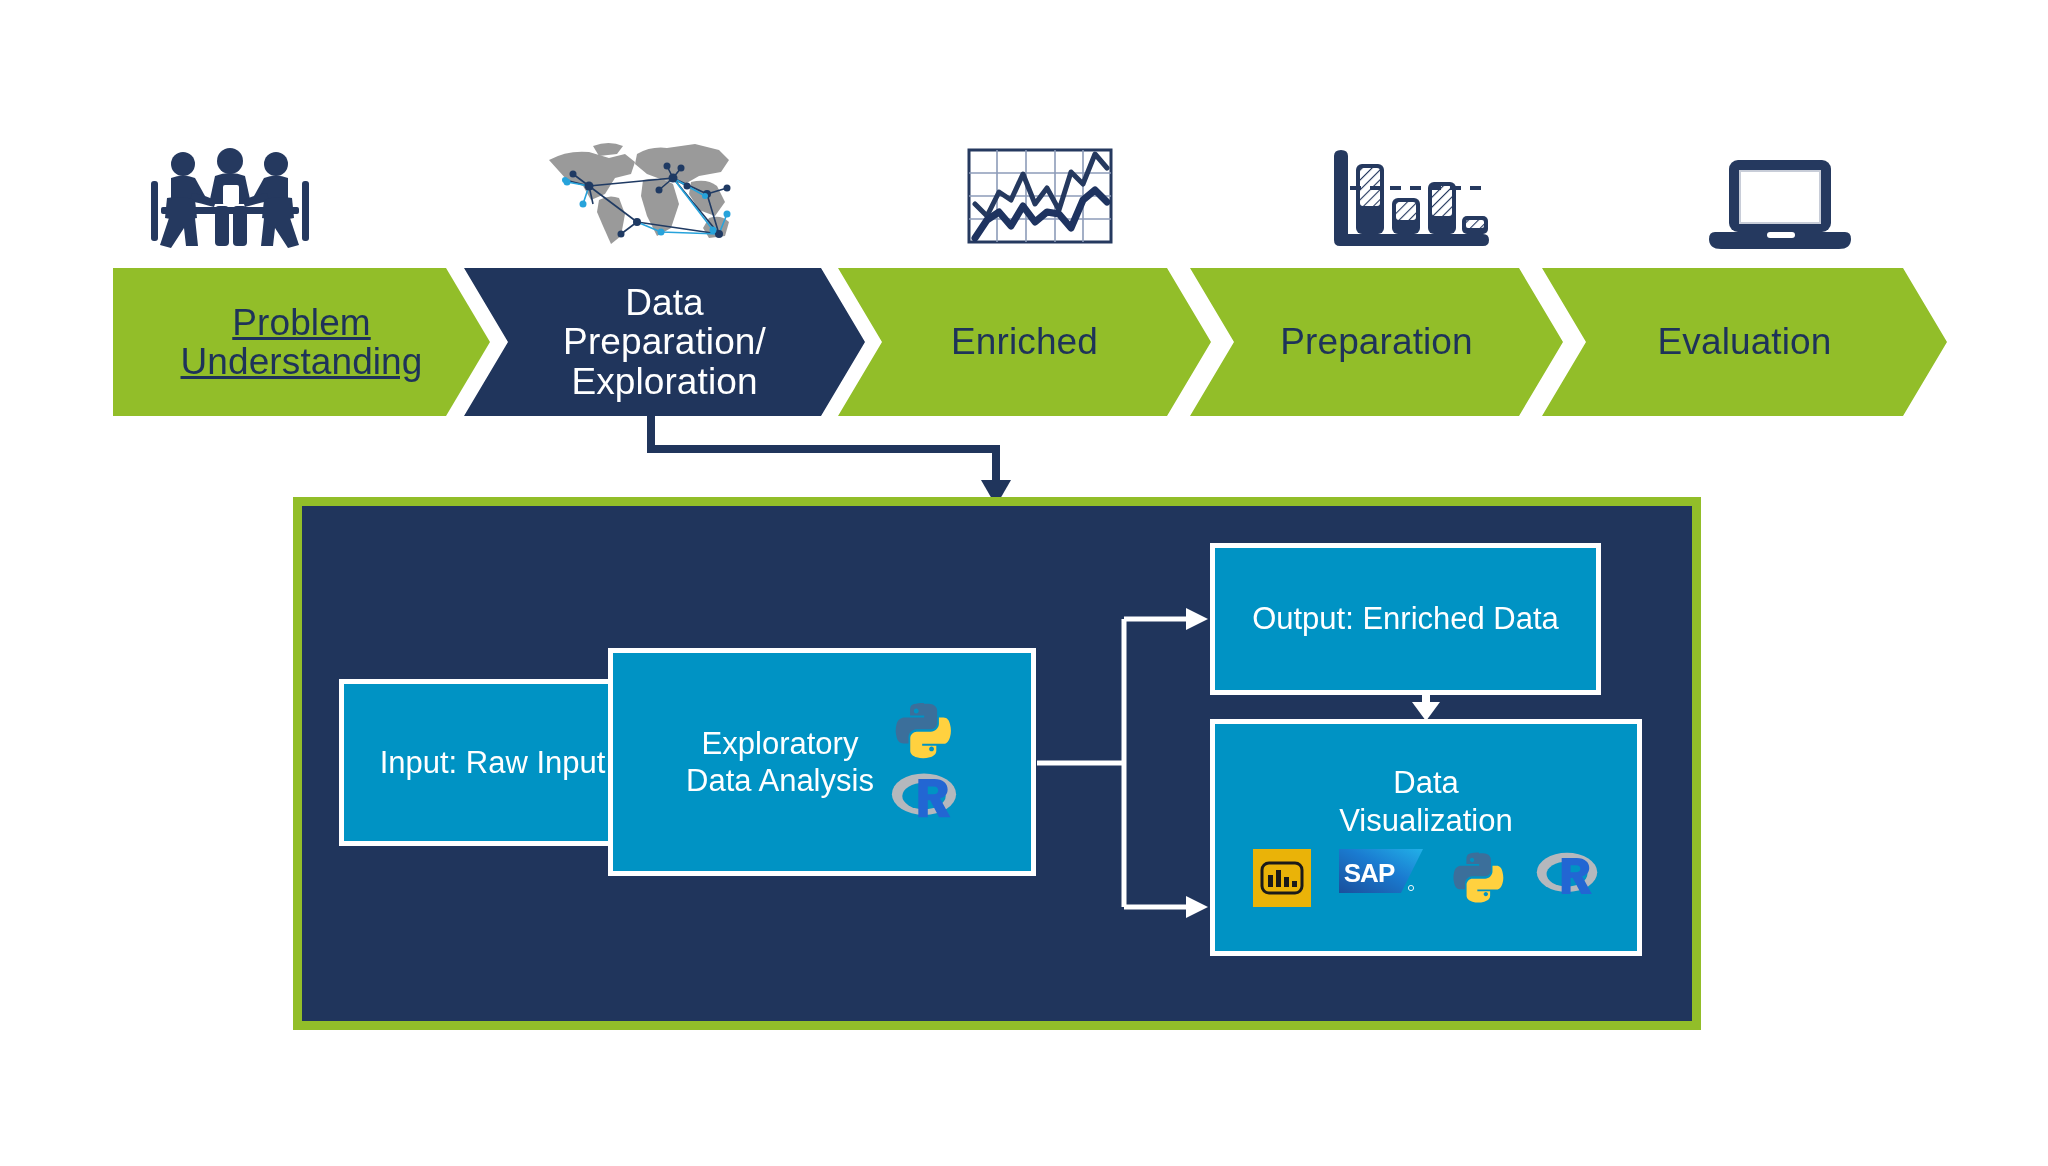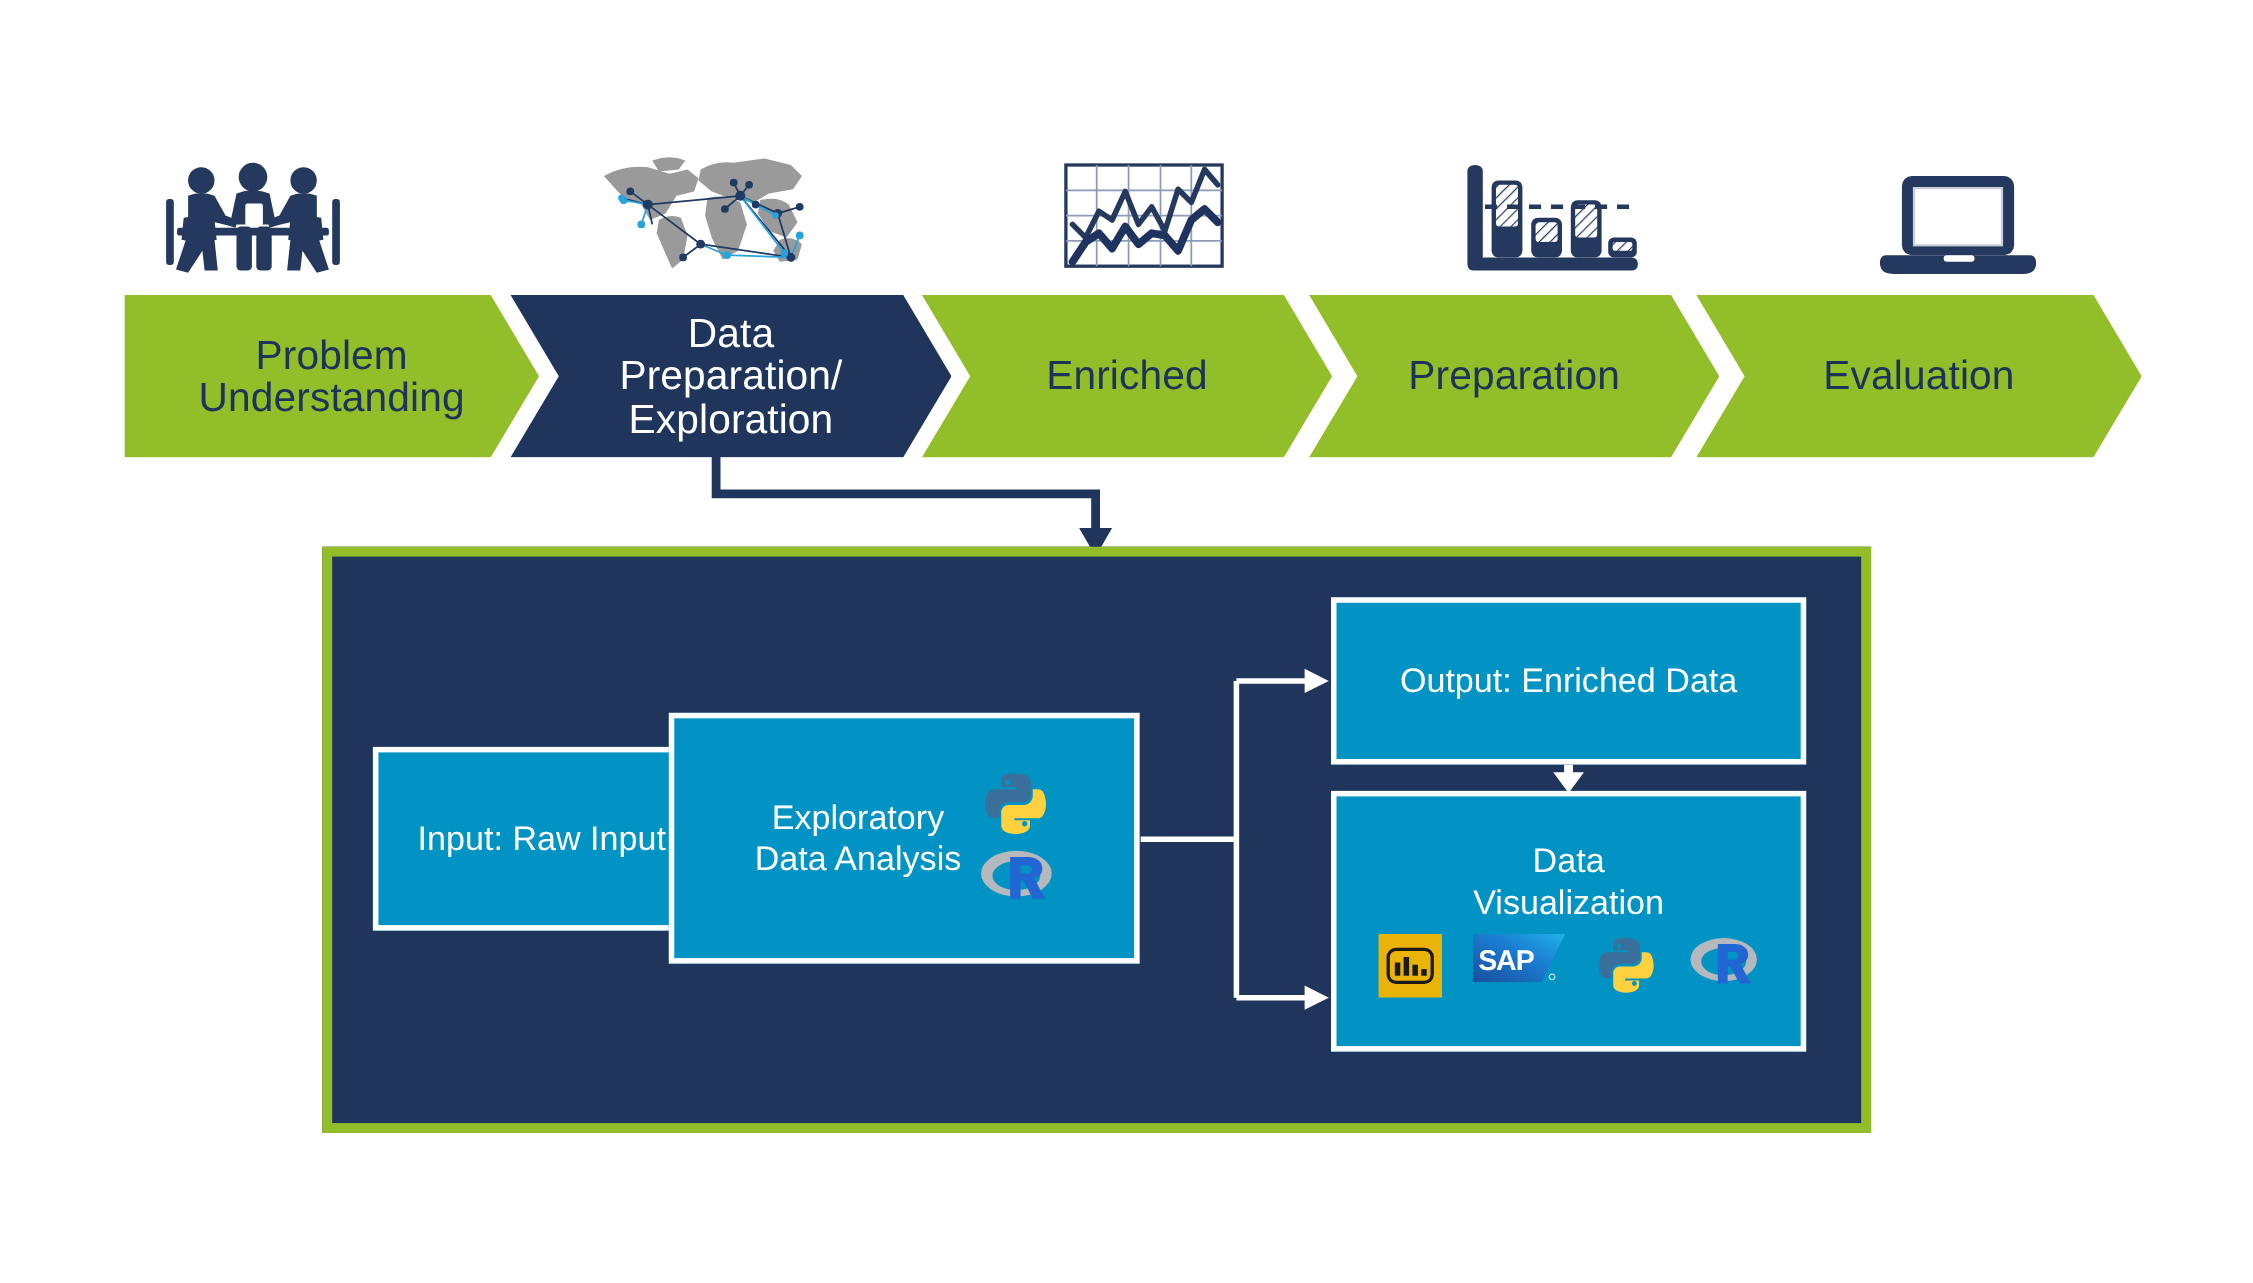--- a/index.html
+++ b/index.html
@@ -91,21 +91,21 @@
   .node-label {
     font-size: 31px;
     line-height: 1.2;
     white-space: pre-line;
     font-weight: 400;
   }
 
   #node-input   { left: 37px;  top: 173px; width: 307px; height: 167px; }
   #node-eda     { left: 306px; top: 142px; width: 428px; height: 228px;
                   flex-direction: row; justify-content: center; gap: 0; }
-  #node-output  { left: 908px; top: 37px;  width: 432px; height: 152px; }
+  #node-output  { left: 908px; top: 37px;  width: 391px; height: 152px; }
   #node-dataviz { left: 908px; top: 213px; width: 432px; height: 237px; }
 
   .eda-text { padding-right: 6px; }
   .eda-logos { display: flex; flex-direction: column; gap: 8px; align-items: center; margin-left: 10px; }
 
   .dv-title { font-size: 31px; line-height: 1.2; white-space: pre-line; margin-bottom: 10px; margin-top: -4px; }
   .dv-logos { display: flex; flex-direction: row; gap: 28px; }
 
   .logo { display: block; }
 
@@ -231,21 +231,21 @@
       <rect x="31" y="21" width="80" height="52" fill="#ffffff" stroke="#C8CDD8" stroke-width="2"></rect>
       <path d="M6 82 L136 82 q6 0 6 7 q0 10 -12 10 L12 99 q-12 0 -12 -10 q0 -7 6 -7 z" fill="#25395F"></path>
       <rect x="58" y="82" width="28" height="6" rx="3" fill="#ffffff"></rect>
     </svg>
   </div>
 
 </div>
 
 <div class="chevron-band">
 
-  <div class="chev green first" style="left:113px; width:377px; z-index:5;">
+  <div class="chev green first" style="left:113px; width:377px; z-index:5;text-decoration:underline;">
     <div class="chev-label">Problem
 Understanding</div>
   </div>
 
   <div class="chev navy mid" style="left:464px; width:401px; z-index:6;">
     <div class="chev-label">Data
 Preparation/
 Exploration</div>
   </div>
 

